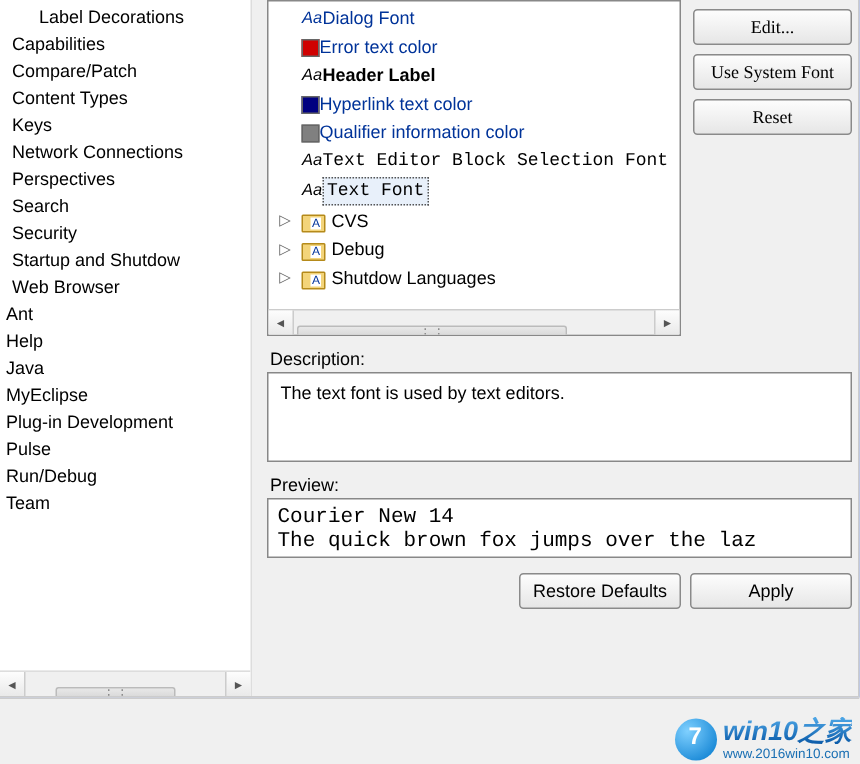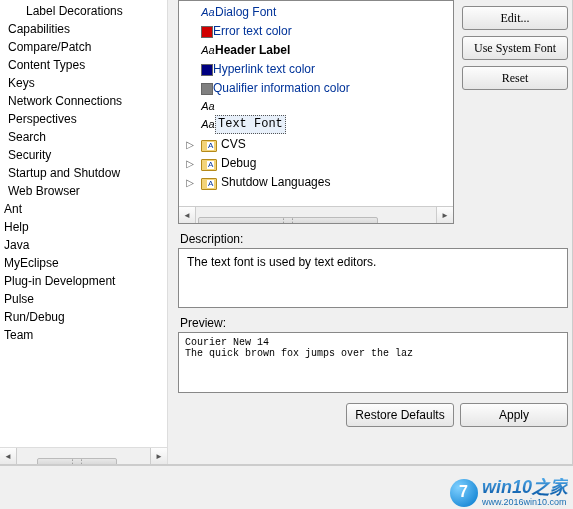--- a/index.html
+++ b/index.html
@@ -186,23 +186,23 @@
     background: #fff;
     border: 1px solid #888;
     padding: 6px 8px;
     height: 60px;
     font-size: 12px;
   }
   .preview-box {
     background: #fff;
     border: 1px solid #888;
     padding: 4px 6px;
-    height: 61px;
+    height: 40px;
     font-family: "Courier New", monospace;
-    font-size: 10px;
+    font-size: 14px;
     white-space: pre;
     overflow: hidden;
   }
   .bottom-btns {
     display: flex;
     gap: 6px;
     justify-content: flex-end;
     margin-top: 10px;
   }
   .bottom-btns .btn { width: 108px; }
@@ -306,20 +306,21 @@
             <div class="font-row">
               <span class="icon box" style="background: rgb(0, 0, 128);"></span>
               <span class="label">Hyperlink text color</span>
             </div>
             <div class="font-row">
               <span class="icon box" style="background: rgb(128, 128, 128);"></span>
               <span class="label">Qualifier information color</span>
             </div>
             <div class="font-row mono black">
               <span class="icon aa" style="color: rgb(0, 0, 0);">Aa</span>
+              <span class="label">Text Editor Block Selection Font</span>
             </div>
             <div class="font-row mono black selected">
               <span class="icon aa" style="color: rgb(0, 0, 0);">Aa</span>
               <span class="label">Text Font</span>
             </div>
             <div class="folder-row">
               <span class="expander">▷</span>
               <span class="ficon"></span>
               <span>CVS</span>
             </div>

